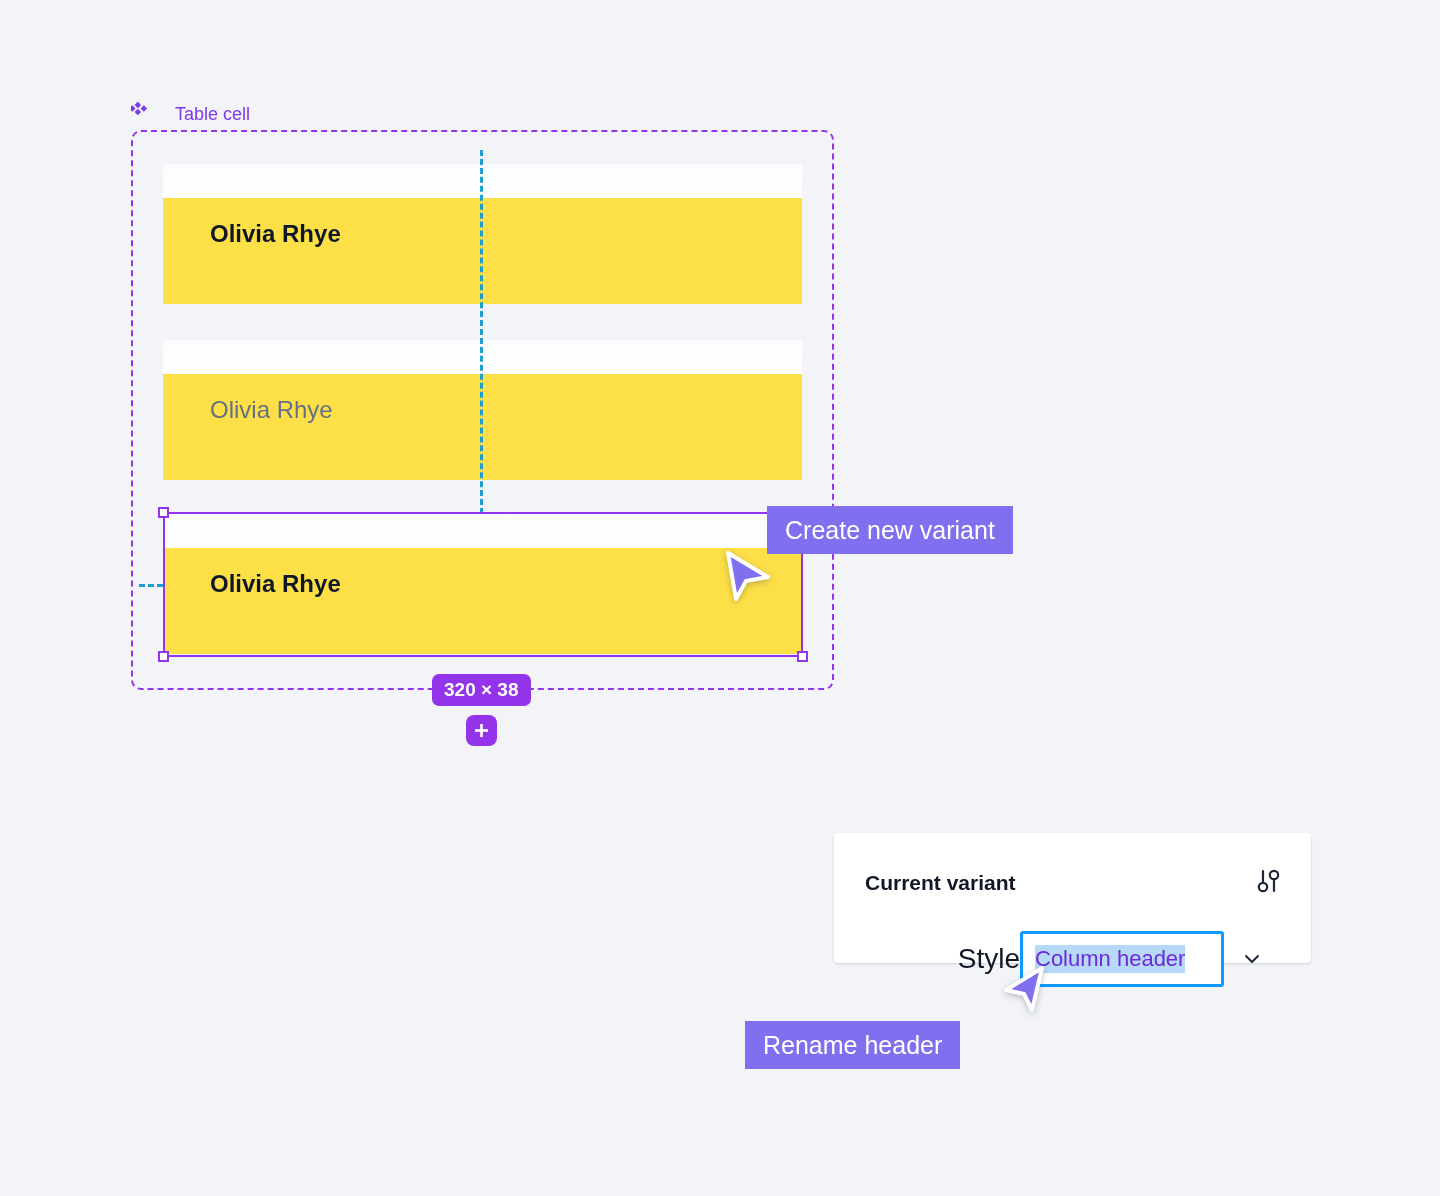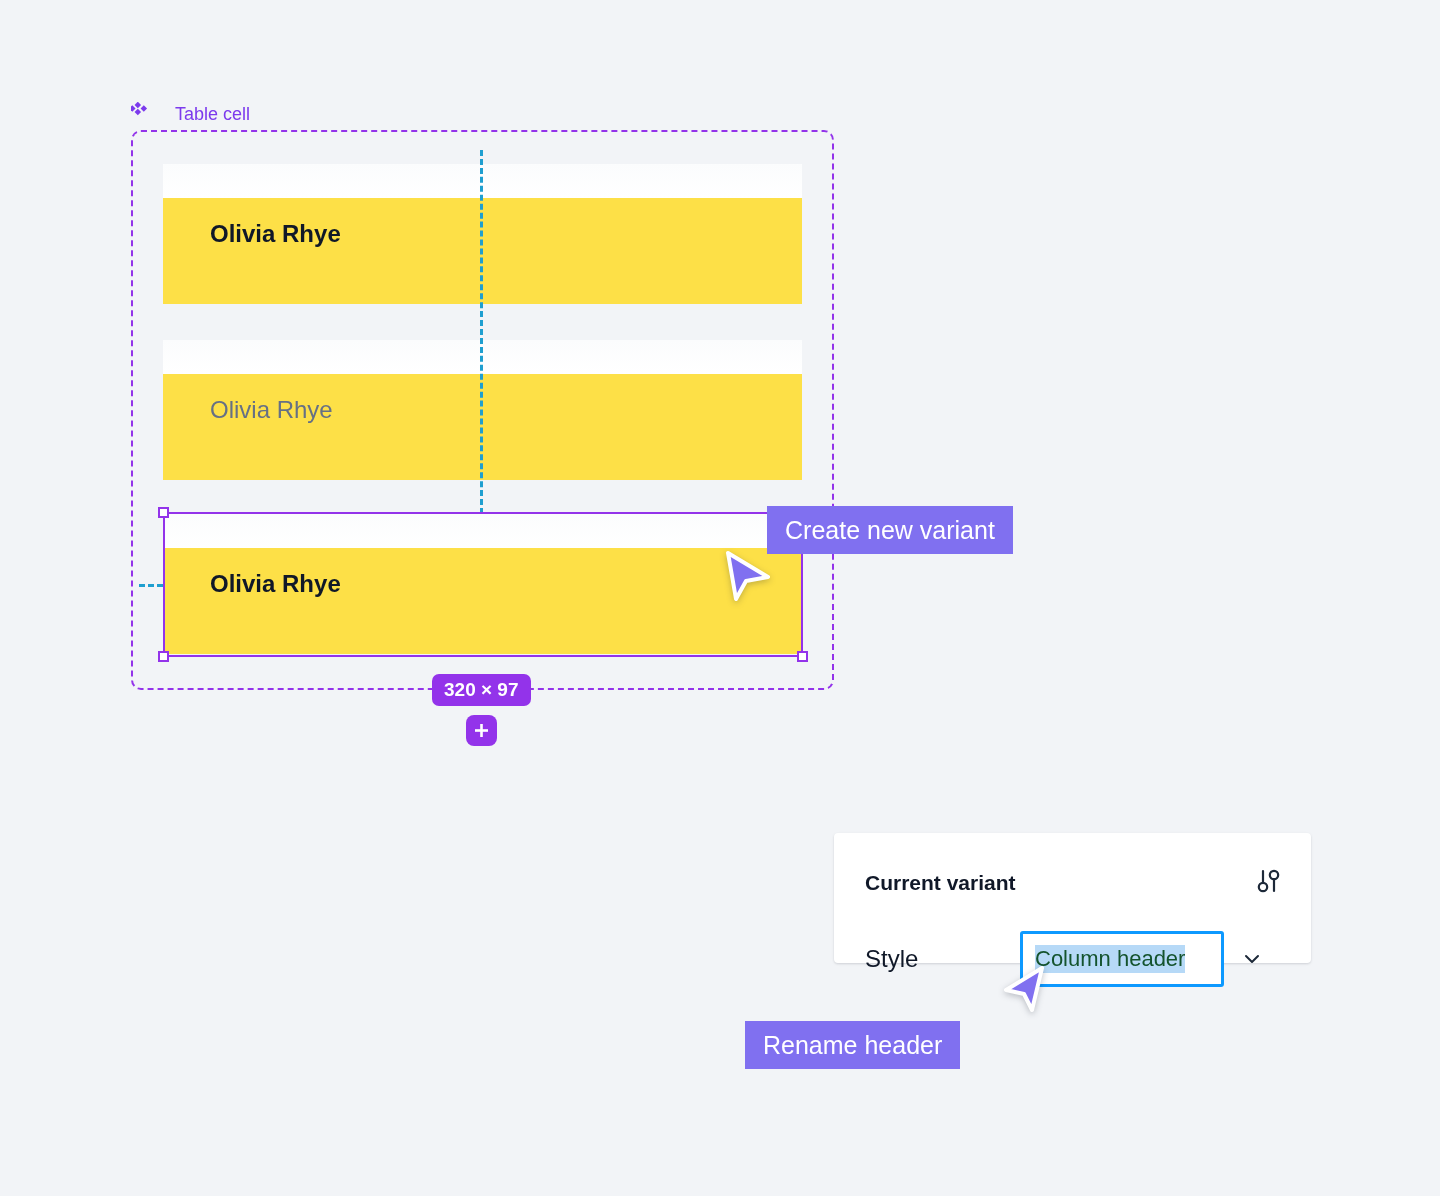--- a/index.html
+++ b/index.html
@@ -195,41 +195,42 @@
 
   .panel-row {
     position: absolute;
     left: 31px;
     top: 98px;
     right: 28px;
     display: flex;
     align-items: center;
   }
   .field-label {
-    font-size: 24px;
+    font-size: 28px;
     line-height: 26px;
     color: #101828;
     white-space: nowrap;
     width: 155px;
+    text-align: right;
   }
   .style-input {
     position: relative;
     width: 204px;
     height: 56px;
     border: 3px solid #0d99ff;
     border-radius: 3px;
     background: #ffffff;
     display: flex;
     align-items: center;
     padding: 0 12px;
   }
   .style-input .value {
     font-size: 22px;
     line-height: 28px;
-    color: #14532d;
+    color: #6d28d9;
     background: #b6d9f7;
     white-space: nowrap;
   }
   .chevron-wrap {
     margin-left: 14px;
     display: flex;
     align-items: center;
     justify-content: center;
     width: 28px;
     height: 28px;
@@ -272,21 +273,21 @@
 
   <div class="guide-v"></div>
   <div class="guide-h"></div>
 
   <div class="selection-box">
     <span class="handle tl"></span>
     <span class="handle bl"></span>
     <span class="handle br"></span>
   </div>
 
-  <div class="size-badge">320 × 97</div>
+  <div class="size-badge">320 × 38</div>
 
   <div class="plus-button">
     <span>
       <svg width="17" height="17" viewBox="0 0 17 17">
         <rect x="7.2" y="2" width="2.6" height="13" fill="#ffffff"></rect>
         <rect x="2" y="7.2" width="13" height="2.6" fill="#ffffff"></rect>
       </svg>
     </span>
   </div>
 

